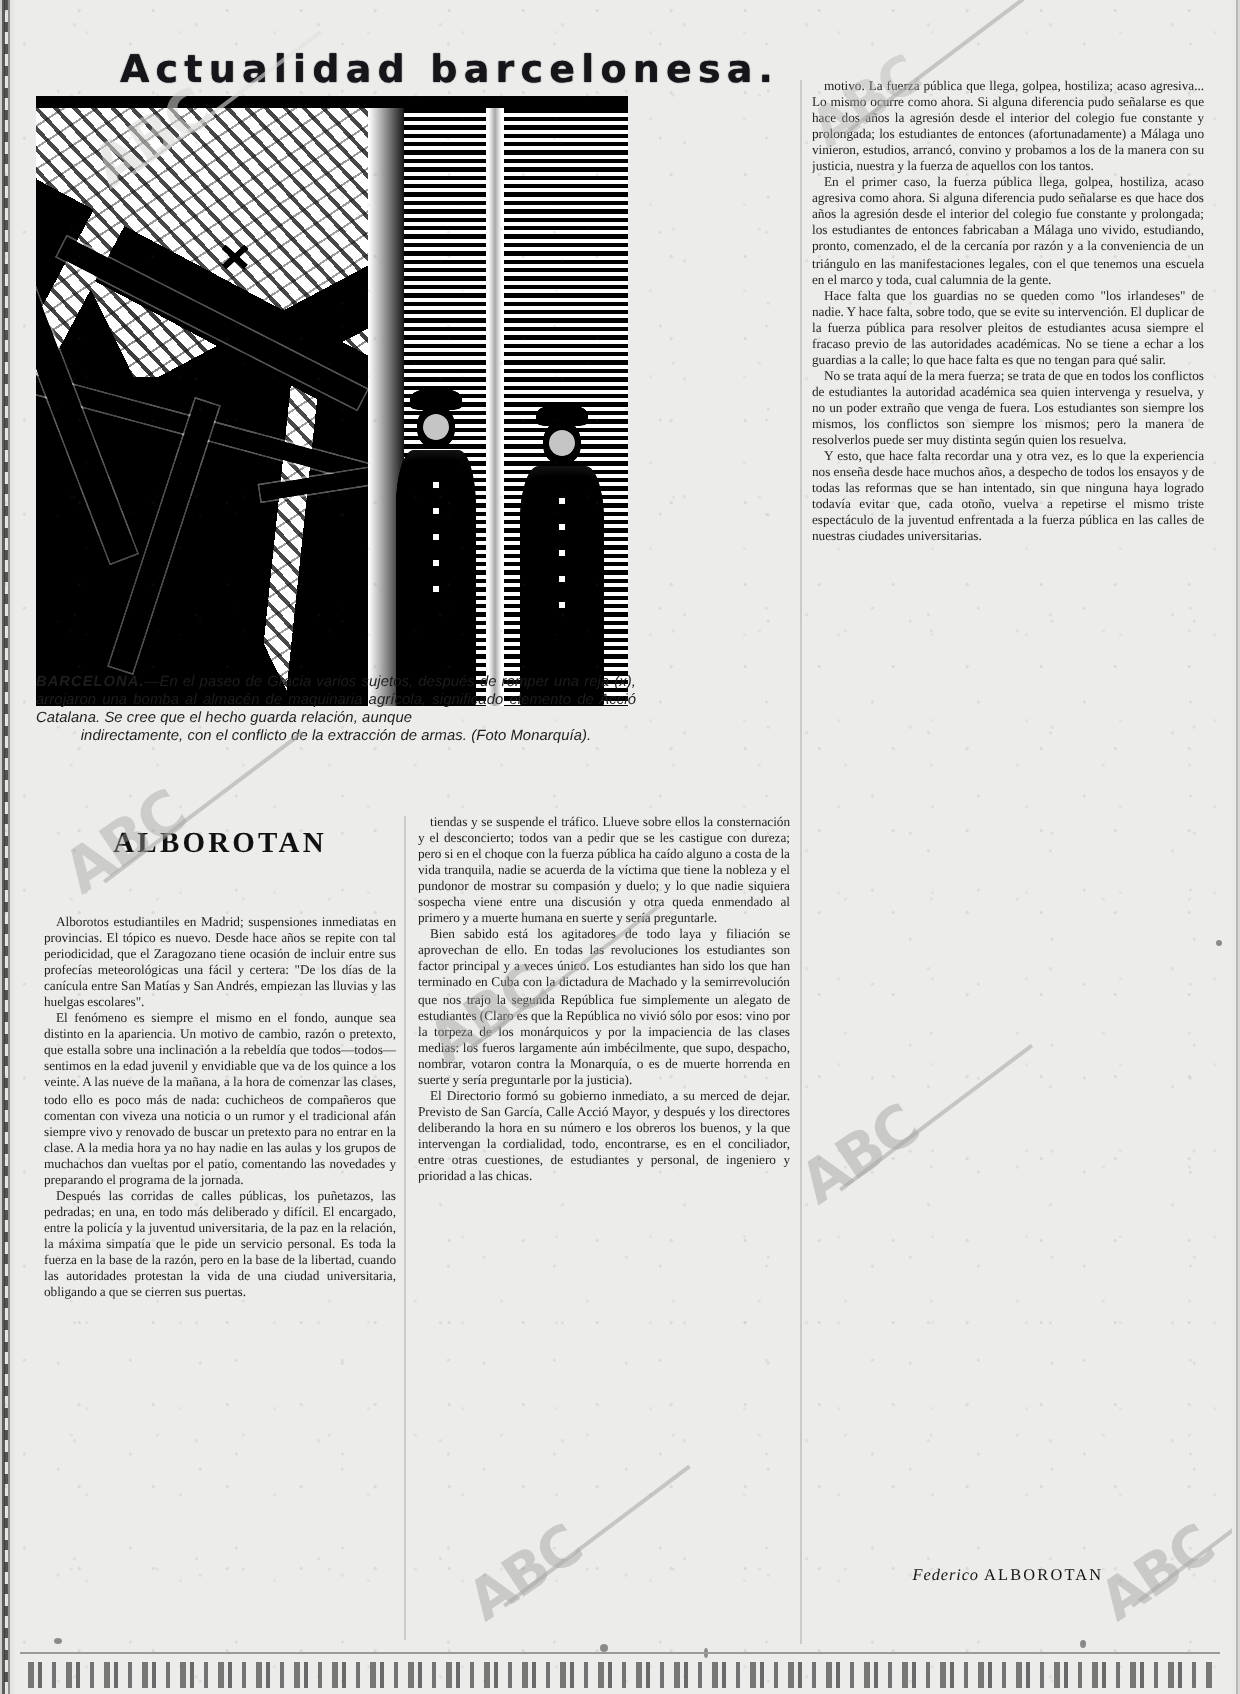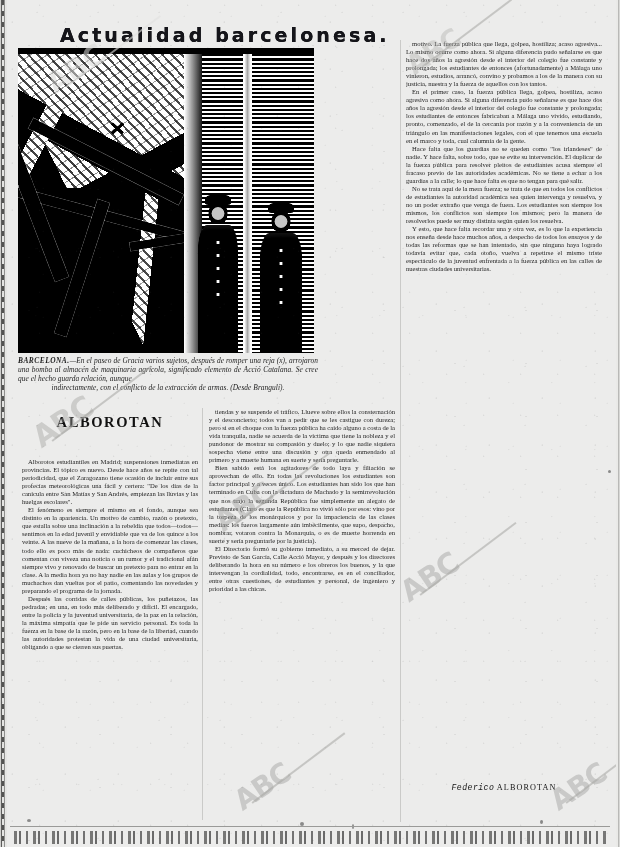--- a/index.html
+++ b/index.html
@@ -150,22 +150,22 @@
   }
 
   
   #photo-topband {
     position: absolute; left: 0; top: 0; width: 296px; height: 6px;
     background: #0b0b0b;
   }
 
   
   #caption {
-    position: absolute; left: 18px; top: 356px; width: 300px;
-    font-family: Liberation Serif, serif;
+    position: absolute; left: 18px; top: 336px; width: 300px;
+    font-family: Liberation Sans, sans-serif;
     font-style: italic;
     font-size: 7.4px;
     line-height: 9.1px;
     color: #1d1d1d;
     text-align: justify;
     letter-spacing: .05px;
   }
   #caption b { font-style: italic; font-weight: 700; letter-spacing: .5px; }
   #caption .cap-last { display: block; text-align: center; }
 
@@ -208,21 +208,21 @@
 
   
   #signature {
     position: absolute; left: 406px; top: 783px; width: 196px;
     text-align: center;
     font-family: "Liberation Serif", serif;
     font-size: 8.2px;
     letter-spacing: .45px;
     color: #151515;
   }
-  #signature .sig-first { font-style: italic; font-family: Liberation Mono, monospace; }
+  #signature .sig-first { font-style: italic; }
   #signature .sig-last { letter-spacing: 1.1px; }
 
   
   #footer-rule {
     position: absolute; left: 10px; top: 826px; width: 600px; height: 1px;
     background: #9a9a98;
   }
   #footer {
     position: absolute; left: 14px; top: 831px; width: 592px; height: 13px;
     overflow: hidden;
@@ -316,21 +316,21 @@
           <span class="buttons"></span>
         </div>
       </div>
 
       <div id="photo-topband"></div>
     </div>
   </figure>
 
   <figcaption id="caption">
     <b>BARCELONA.</b><span>—En el paseo de Gracia varios sujetos, después de romper una reja (x), arrojaron una bomba al almacén de maquinaria agrícola, significado elemento de Acció Catalana. Se cree que el hecho guarda relación, aunque</span>
-    <span class="cap-last">indirectamente, con el conflicto de la extracción de armas. (Desde Brangulí).</span>
+    <span class="cap-last">indirectamente, con el conflicto de la extracción de armas. (Foto Monarquía).</span>
   </figcaption>
 
   <h1 id="headline" style="margin:0">
     <div>ALBOROTAN</div>
   </h1>
 
   <div class="col-rule" style="left:202px; top:408px; height:412px;"></div>
   <div class="col-rule" style="left:400px; top:40px;  height:782px;"></div>
 
   <div class="col" id="col-1">

